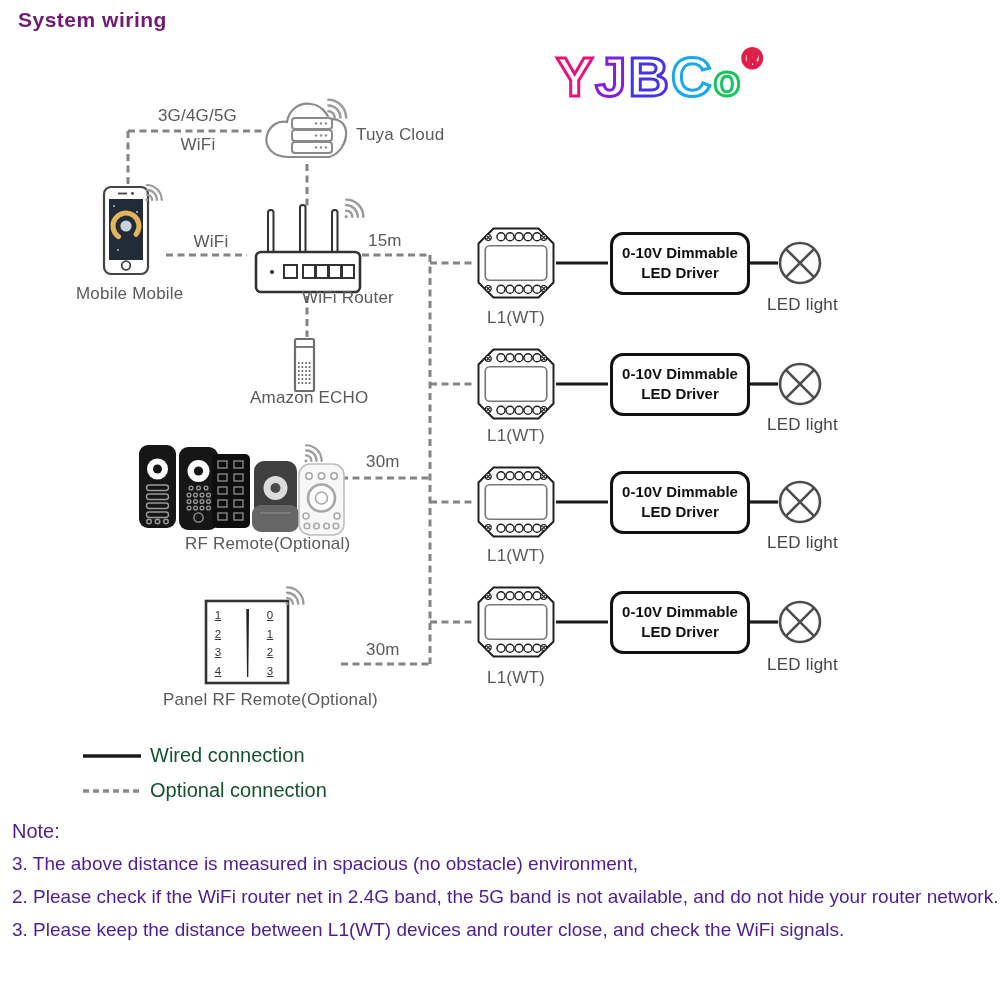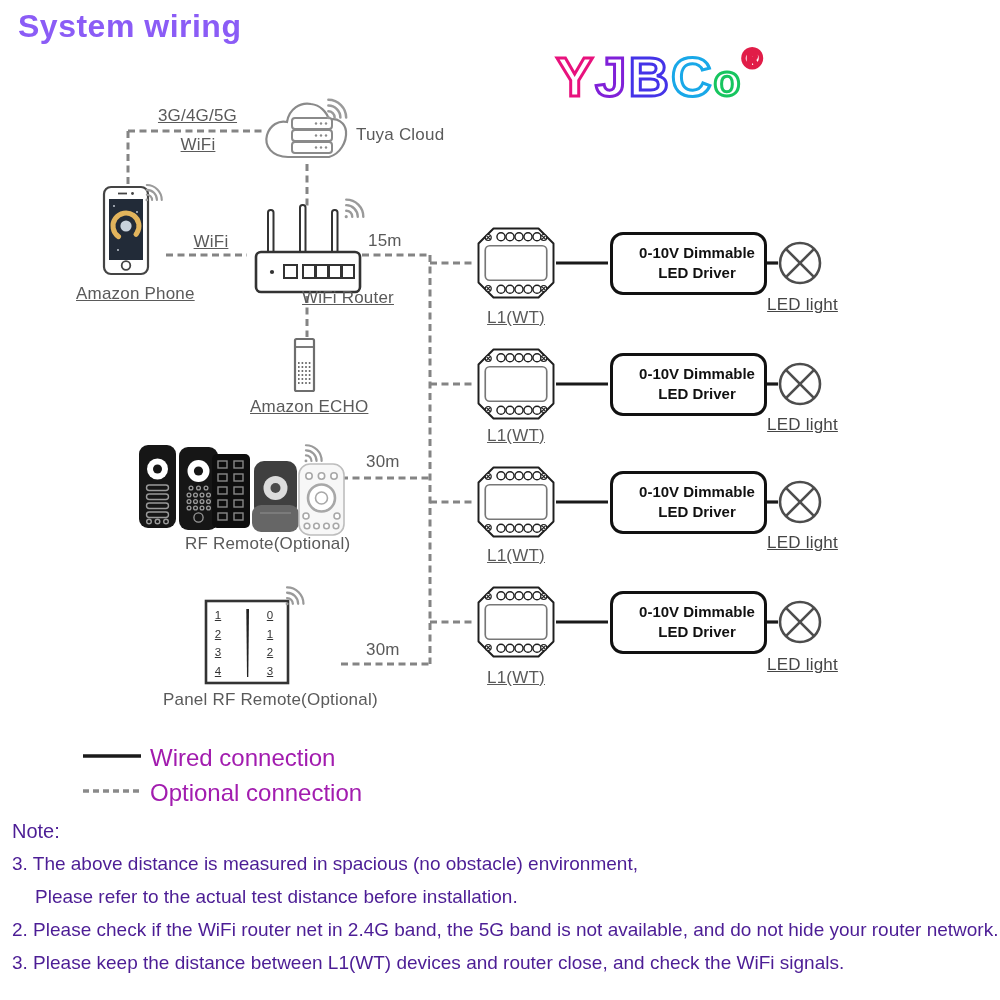--- a/index.html
+++ b/index.html
@@ -1,45 +1,45 @@
 <!DOCTYPE html>
 <html><head>
 <meta charset="utf-8">
 <style>
   html,body{margin:0;padding:0;background:#ffffff;}
   #page{position:relative;width:1000px;height:1000px;background:#fff;overflow:hidden;
         font-family:"Liberation Sans", sans-serif;}
   .abs{position:absolute;}
   .lbl{position:absolute;color:#5a5a5a;font-size:17px;letter-spacing:.2px;white-space:nowrap;}
-  .ctr{text-align:center;text-decoration:underline;}
-  #title{position:absolute;left:18px;top:8px;font-size:32px;font-weight:bold;
-         color:#8b5cf6;letter-spacing:.5px;}
+  .ctr{text-align:center;}
+  #title{position:absolute;left:18px;top:8px;font-size:21px;font-weight:bold;
+         color:#701a75;letter-spacing:.5px;}
   
   #logo{position:absolute;left:556px;top:44px;font-size:56px;font-weight:800;
         letter-spacing:2px;white-space:nowrap;}
   #logo .lt{color:var(--c);}
   @supports (-webkit-text-stroke: 1px black){
     #logo .lt{color:#fff;-webkit-text-stroke:3px var(--c);}
   }
   #logo .l0{--c:#e8127d;}
   #logo .l1{--c:#8020d8;}
   #logo .l2{--c:#4433e8;}
   #logo .l3{--c:#19a8e8;}
   #logo .l4{--c:#17c55f;font-size:44px;}
   #logo .reg{--c:#e11d48;font-size:27px;vertical-align:28px;letter-spacing:0;}
   
   .driver{position:absolute;left:610px;width:134px;height:57px;border:3px solid #111;
           border-radius:13px;display:flex;flex-direction:column;align-items:center;
-          justify-content:center;gap:1px;background:#fff;padding-left:17px;}
+          justify-content:center;gap:1px;background:#fff;}
   .driver div{font-size:15px;font-weight:bold;color:#111;line-height:1.25;}
   
   .pcol{position:absolute;width:16px;text-align:center;font-size:11.5px;color:#333;}
   .pcol span{display:block;line-height:18.5px;text-decoration:underline;}
   
-  .legendlbl{position:absolute;left:150px;font-size:24px;color:#a21caf;}
+  .legendlbl{position:absolute;left:150px;font-size:20px;color:#14532d;}
   #notes{position:absolute;left:12px;top:820px;width:985px;color:#4c1d95;}
   #notes .nh{font-size:20px;margin:0 0 10px 0;}
   #notes p{font-size:19px;margin:0 0 11px 0;white-space:nowrap;}
   #notes p.indent{margin-left:23px;}
 </style>
 </head>
 <body>
 
 <div id="page">
 
@@ -268,23 +268,23 @@
 
     <line x1="83" y1="756" x2="141" y2="756" stroke="#1a1a1a" stroke-width="3.5"></line>
     <line x1="83" y1="791" x2="141" y2="791" stroke="#8a8a8a" stroke-width="3.5" stroke-dasharray="6 4"></line>
   </svg>
 
   <div class="lbl ctr" style="left:145px;top:106px;width:105px;">3G/4G/5G</div>
   <div class="lbl ctr" style="left:168px;top:135px;width:60px;">WiFi</div>
   <div class="lbl" style="left:356px;top:125px;text-align:center;">Tuya Cloud</div>
   <div class="lbl ctr" style="left:181px;top:232px;width:60px;">WiFi</div>
   <div class="lbl" style="left:368px;top:231px;">15m</div>
-  <div class="lbl ctr" style="left:76px;top:284px;width:100px;">Amazon Phone</div>
+  <div class="lbl ctr" style="left:76px;top:284px;width:100px;">Mobile Mobile</div>
   <div class="lbl ctr" style="left:258px;top:288px;width:100px;margin-left:40px;">WiFi Router</div>
-  <div class="lbl ctr" style="left:250px;top:397px;width:110px;">Amazon ECHO</div>
+  <div class="lbl ctr" style="left:250px;top:388px;width:110px;">Amazon ECHO</div>
   <div class="lbl" style="left:141px;top:534px;margin-left:44px;">RF Remote(Optional)</div>
   <div class="lbl" style="left:366px;top:452px;">30m</div>
   <div class="lbl" style="left:163px;top:690px;text-align:center;">Panel RF Remote(Optional)</div>
   <div class="lbl" style="left:366px;top:640px;">30m</div>
 
   <div class="pcol" style="left:210px;top:606px;">
     <span>1</span>
     <span>2</span>
     <span>3</span>
     <span>4</span>
@@ -322,18 +322,17 @@
   <div class="lbl ctr" style="left:760px;top:415px;width:85px;color:#454545;">LED light</div>
   <div class="lbl ctr" style="left:760px;top:533px;width:85px;color:#454545;">LED light</div>
   <div class="lbl ctr" style="left:760px;top:655px;width:85px;color:#454545;">LED light</div>
 
   <div class="legendlbl" style="top:744px;">Wired connection</div>
   <div class="legendlbl" style="top:779px;">Optional connection</div>
 
   <div id="notes">
     <p class="nh">Note:</p>
     <p>3. The above distance is measured in spacious (no obstacle) environment,</p>
-    <p class="indent">Please refer to the actual test distance before installation.</p>
     <p>2. Please check if the WiFi router net in 2.4G band, the 5G band is not available, and do not hide your router network.</p>
     <p>3. Please keep the distance between L1(WT) devices and router close, and check the WiFi signals.</p>
   </div>
 
 </div>
 
 </body></html>

